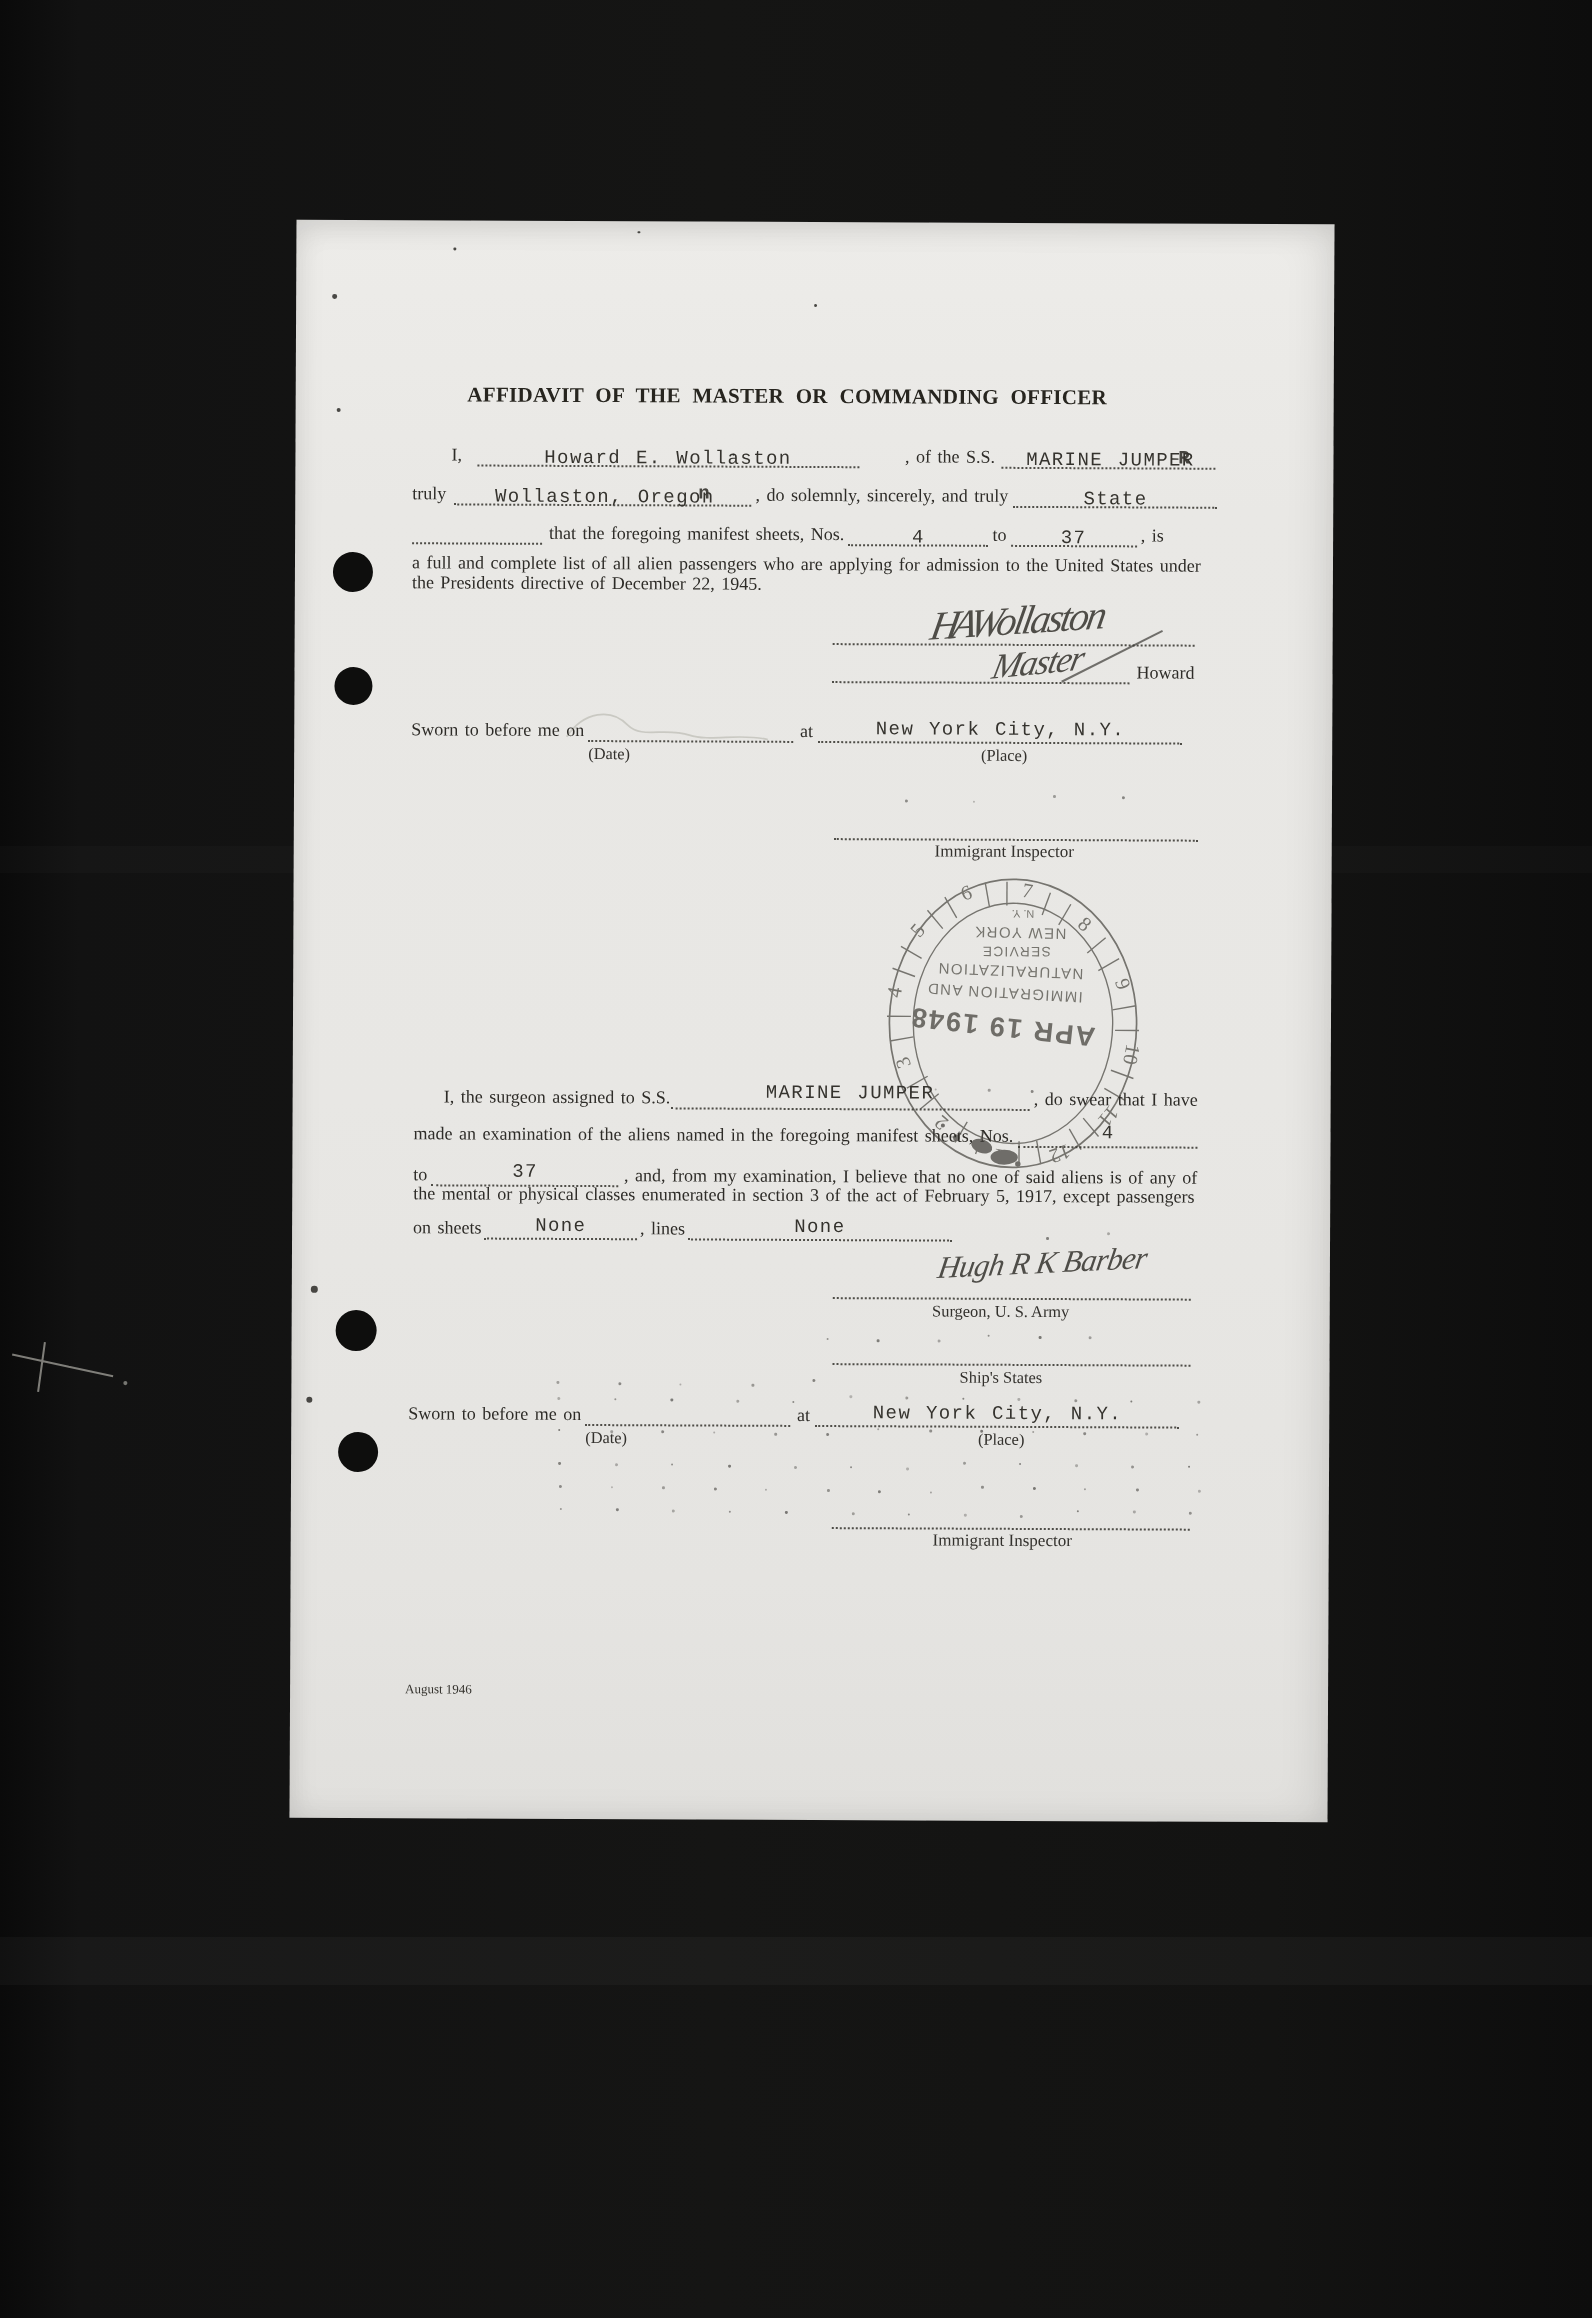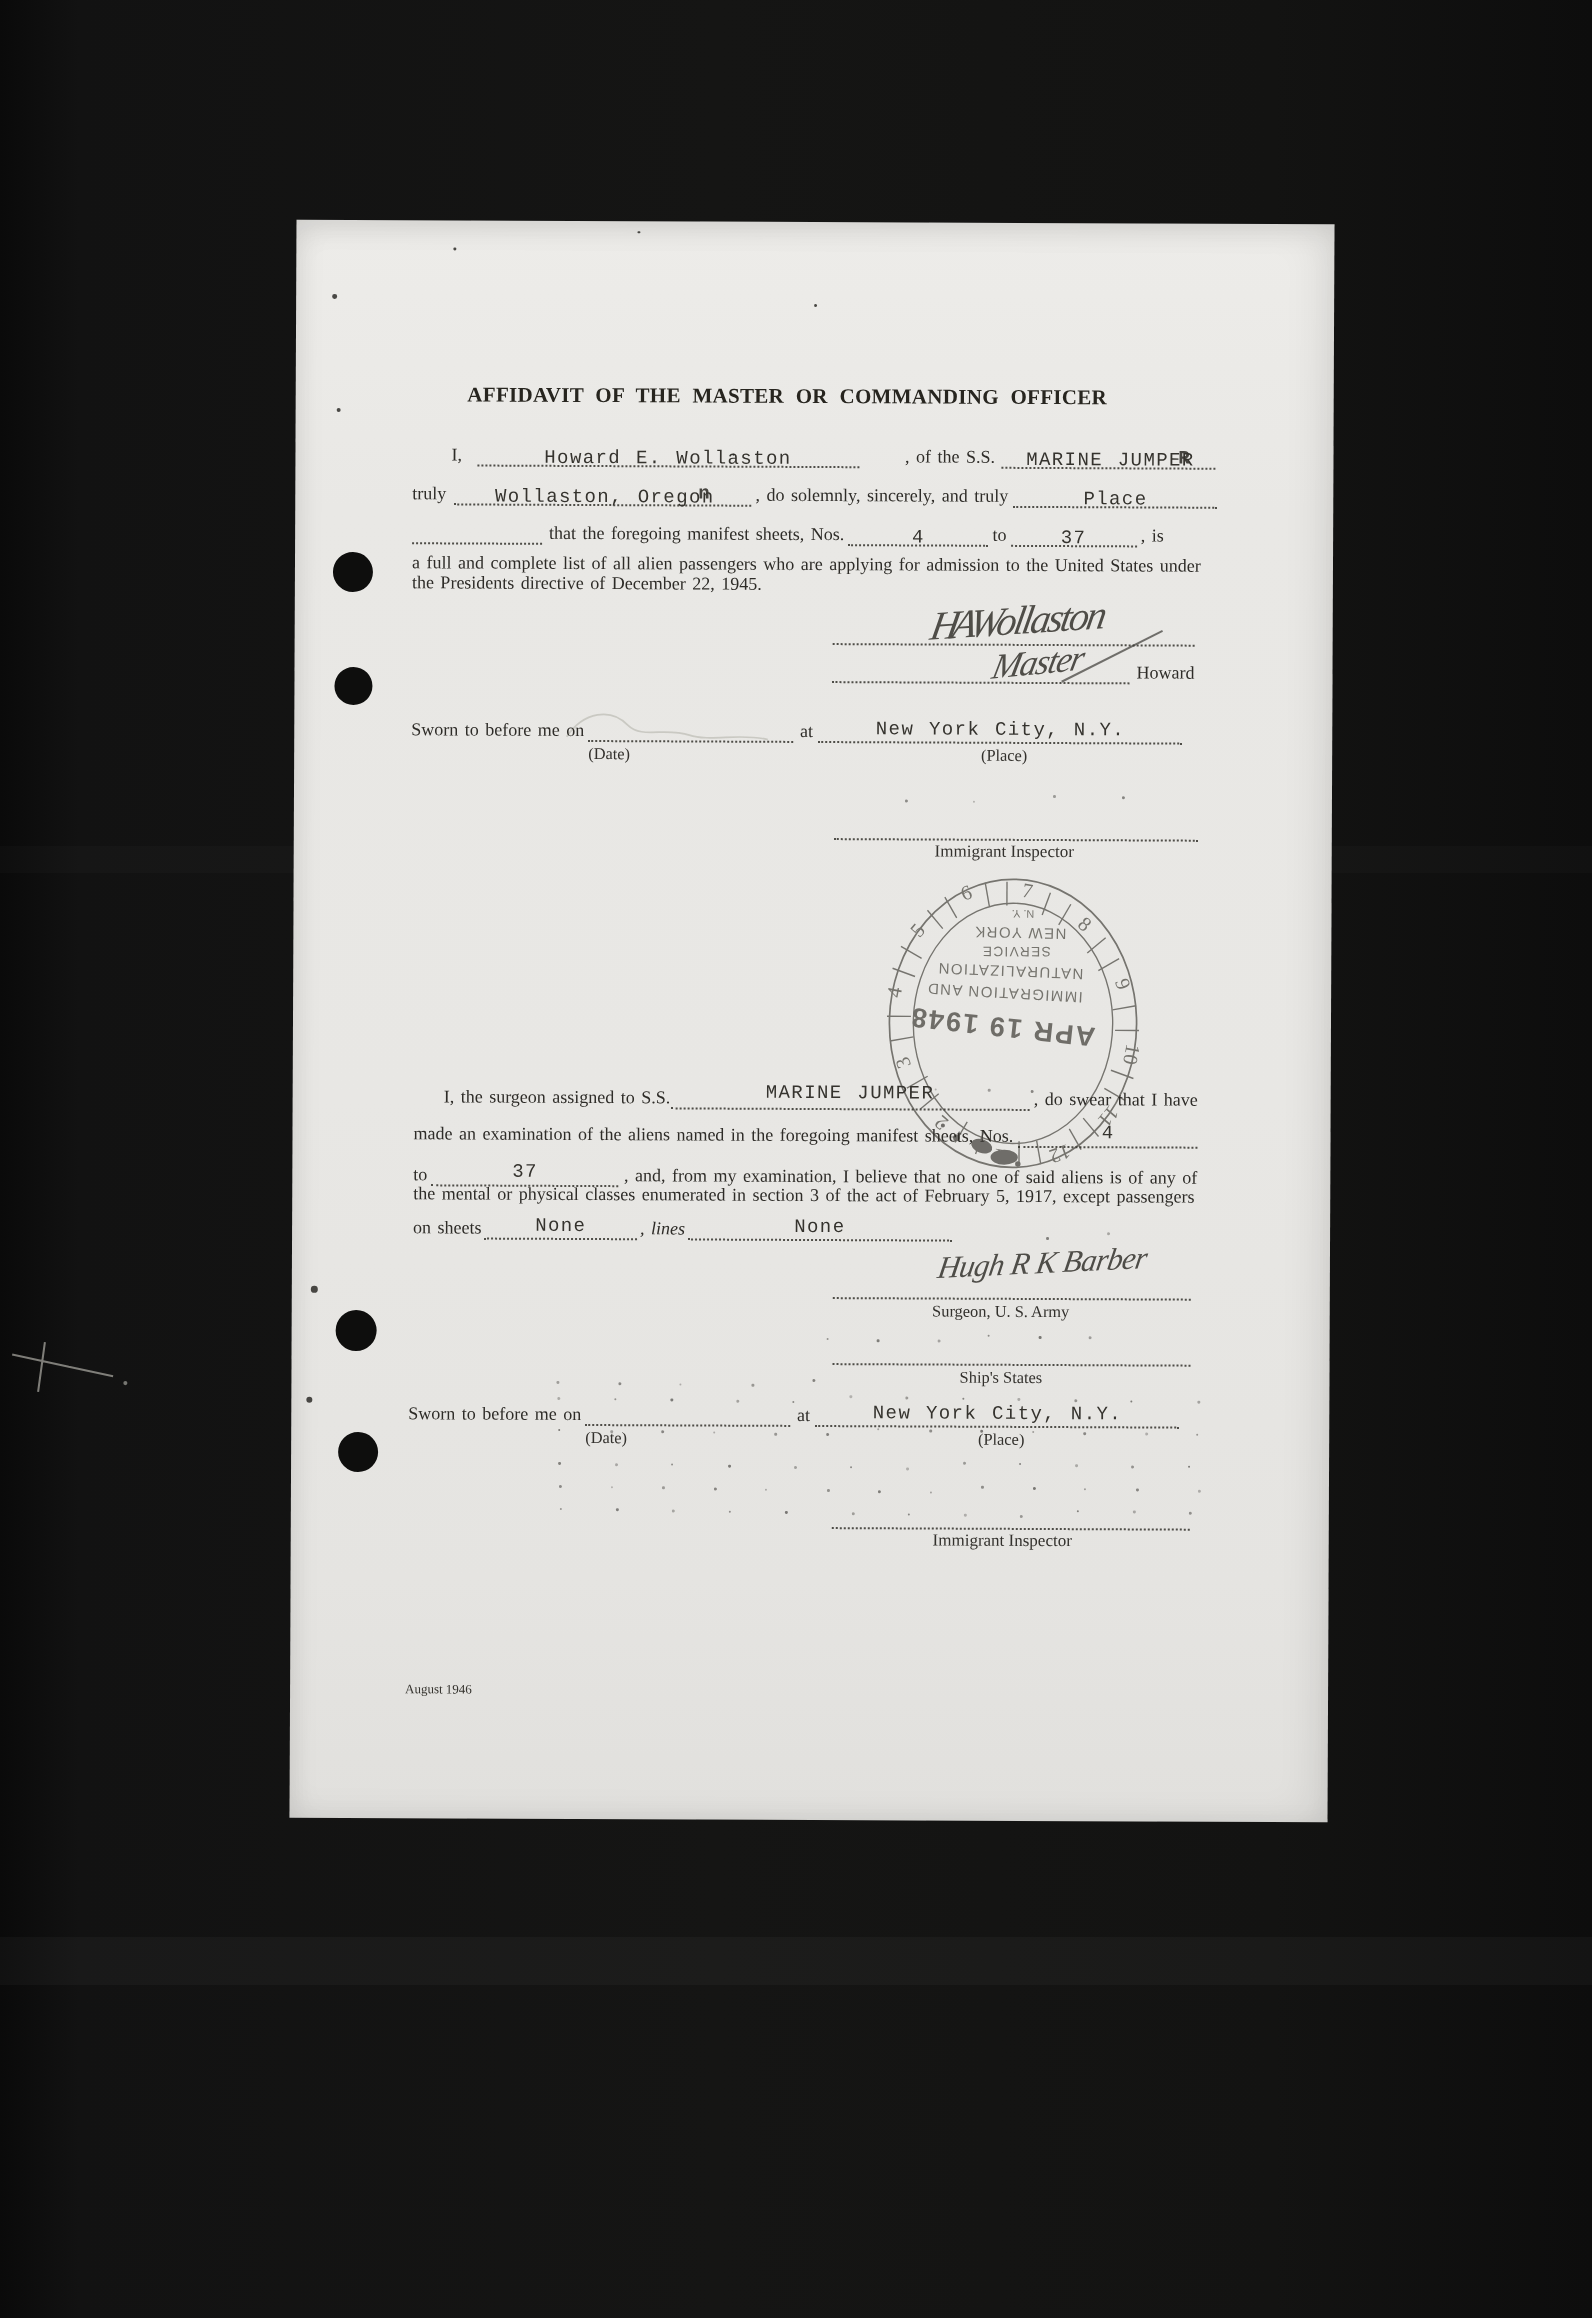--- a/index.html
+++ b/index.html
@@ -68,21 +68,21 @@
   </div>
 
   <div class="row" style="left:117px;top:256px;width:805px;">
     <span class="lbl" style="padding-right:8.2px;">truly</span>
     <span class="fill" style="width:297px;">
         <span class="typed">Wollaston, Oregon</span>
         <span class="typed over" style="top:-1.4px;">n</span>
       </span>
     <span class="lbl" style="padding:0 5.5px 1.4px 4.1px;">, do solemnly, sincerely, and truly</span>
     <span class="fill" style="flex:1;">
-        <span class="typed">Place</span>
+        <span class="typed">State</span>
       </span>
   </div>
 
   <div class="row" style="left:117px;top:295px;width:767px;">
     <span class="fill" style="width:130px;"></span>
     <span class="lbl" style="padding:0 4.1px 1.4px 6.8px;">that the foregoing manifest sheets, Nos.</span>
     <span class="fill" style="width:140px;">
         <span class="typed">4</span>
       </span>
     <span class="lbl" style="padding:0 4.1px 1.4px 4.1px;">to</span>
@@ -203,21 +203,21 @@
         <span class="typed" style="top:-2.7px;">37</span>
       </span>
     <span class="lbl" style="padding-left:5.5px;">, and, from my examination, I believe that no one of said aliens is of any of</span>
   </div>
   <div class="para" style="left:121px;top:963px;width:805px;">the mental or physical classes enumerated in section 3 of the act of February 5, 1917, except passengers</div>
   <div class="row" style="left:121px;top:990px;width:539px;">
     <span class="lbl" style="padding-right:2.7px;margin-top:8px;">on sheets</span>
     <span class="fill" style="width:153px;">
         <span class="typed" style="top:-2px;">None</span>
       </span>
-    <span class="lbl" style="padding:0 2.7px 1.4px 2.7px;font-style:italic;">, lines</span>
+    <span class="lbl" style="padding:0 2.7px 1.4px 2.7px;">, lines</span>
     <span class="fill" style="flex:1;">
         <span class="typed" style="top:-2px;">None</span>
       </span>
   </div>
 
   <div class="script" style="left:580px;top:1022px;width:341px;font-size:31px;letter-spacing:-0.7px;transform:rotate(-3deg) skewX(-12deg);">Hugh R K Barber</div>
   <div class="dl" style="left:541px;top:1061px;width:358px;"></div>
   <div class="caption" style="left:583px;top:1079px;width:252px;">Surgeon, U. S. Army</div>
   <div class="dl" style="left:541px;top:1127px;width:358px;"></div>
   <div class="caption" style="left:597px;top:1145px;width:225px;">Ship's States</div>

